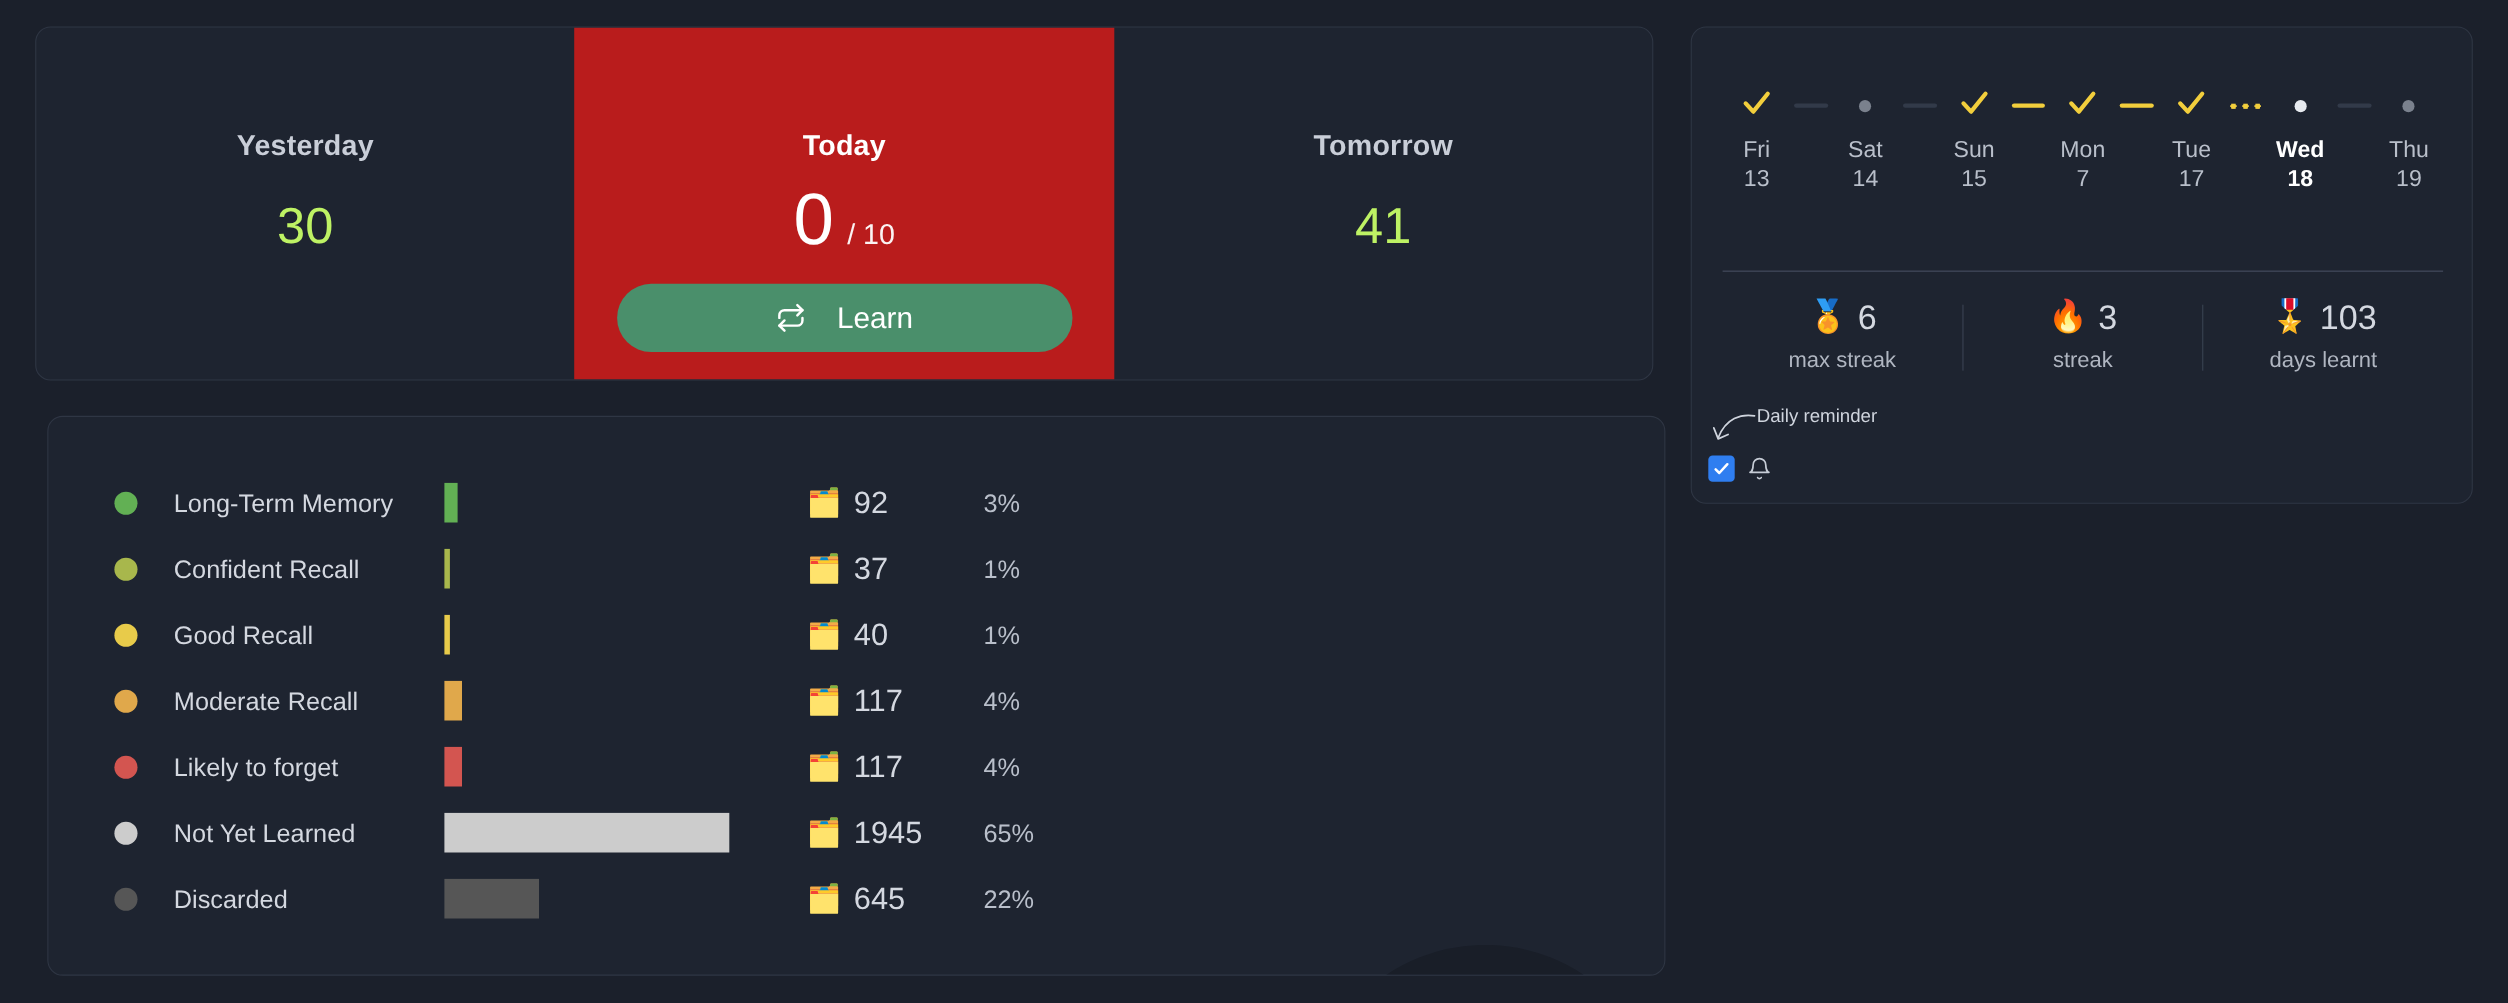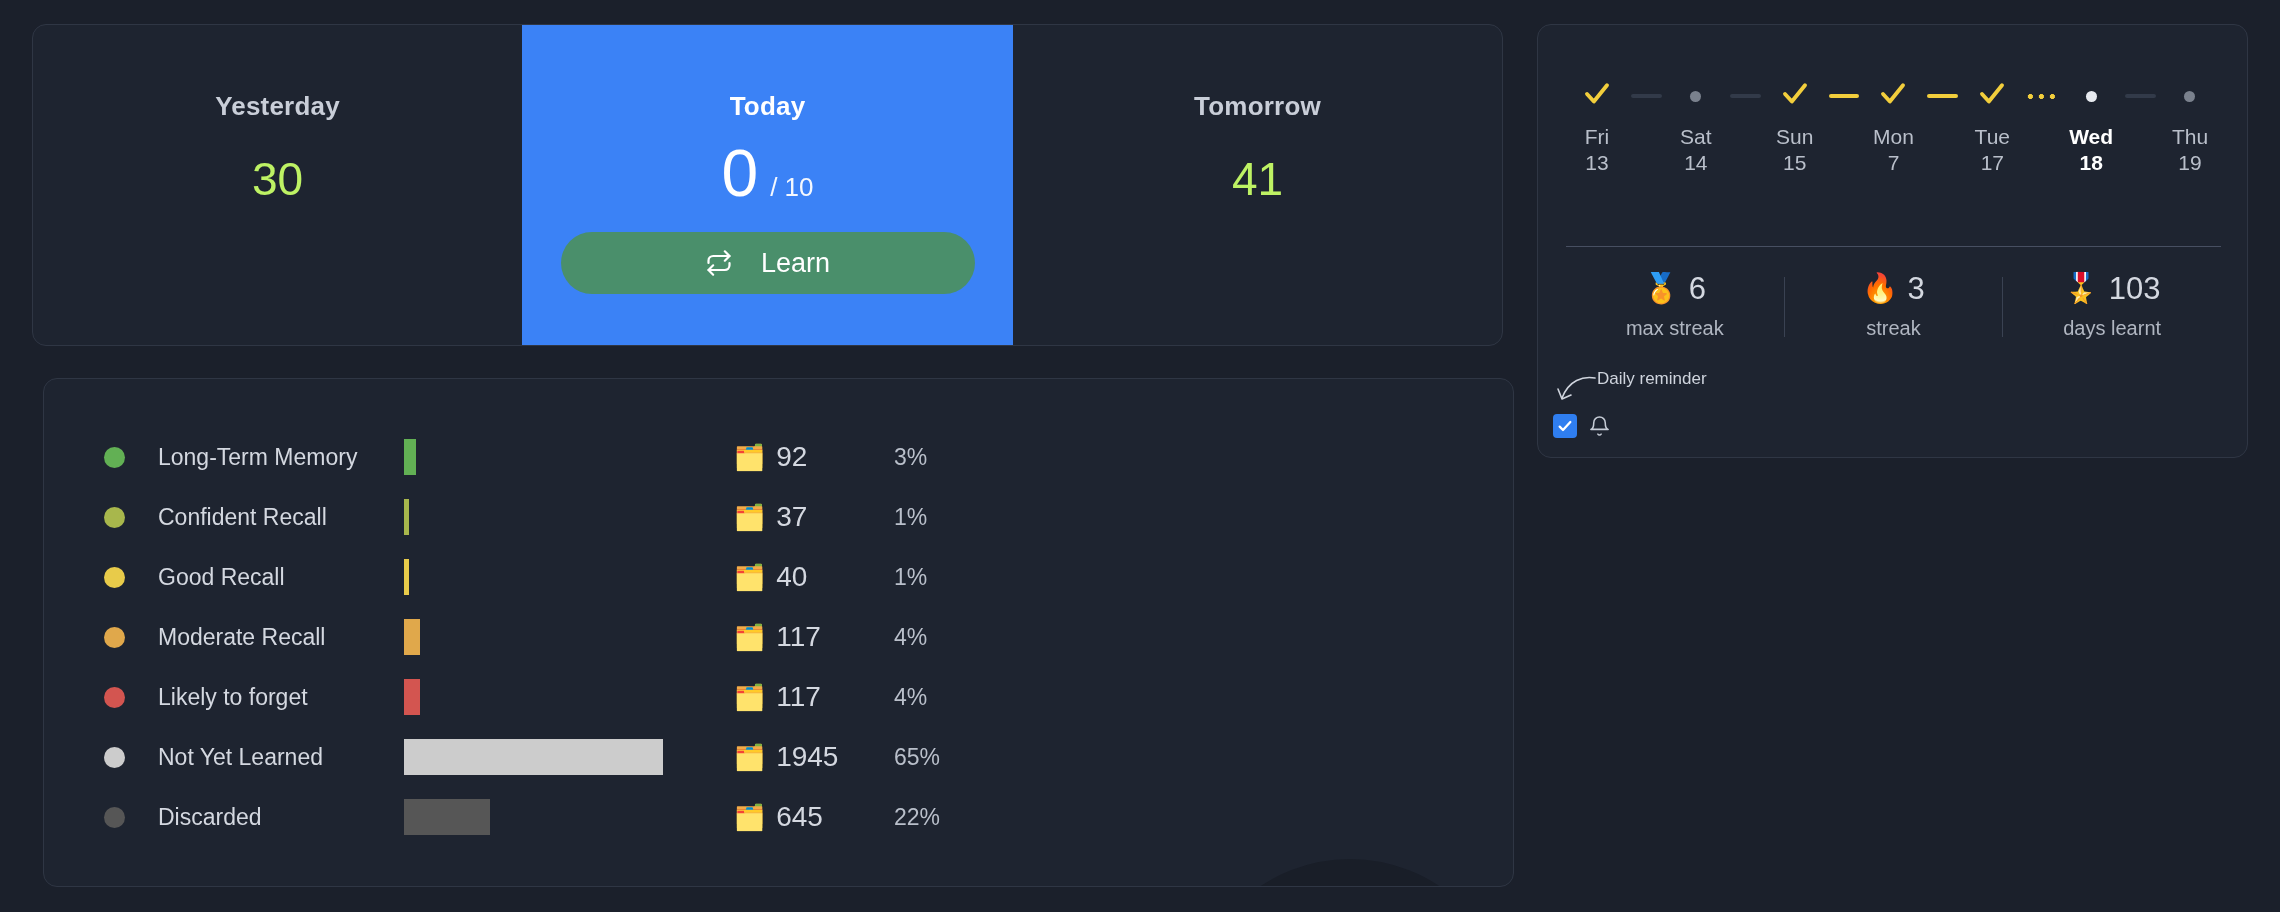--- a/index.html
+++ b/index.html
@@ -37,29 +37,30 @@
     display: flex;
   }
   .day-panel {
     flex: 1 1 0;
     display: flex;
     flex-direction: column;
     align-items: center;
     padding-top: 66px;
   }
   .day-panel.today {
-    background: #3b82f6;
+    background: #b91c1c;
     flex: 0 0 491px;
     padding-top: 66px;
   }
   .day-title {
     font-size: 26px;
     font-weight: bold;
     color: #c9ced8;
     letter-spacing: .2px;
+    margin-top: 26px;
   }
   .day-panel.today .day-title { color: #ffffff; }
 
   .day-count {
     margin-top: 34px;
     font-size: 46px;
     font-weight: 300;
     color: #bef264;
     line-height: 1;
   }

